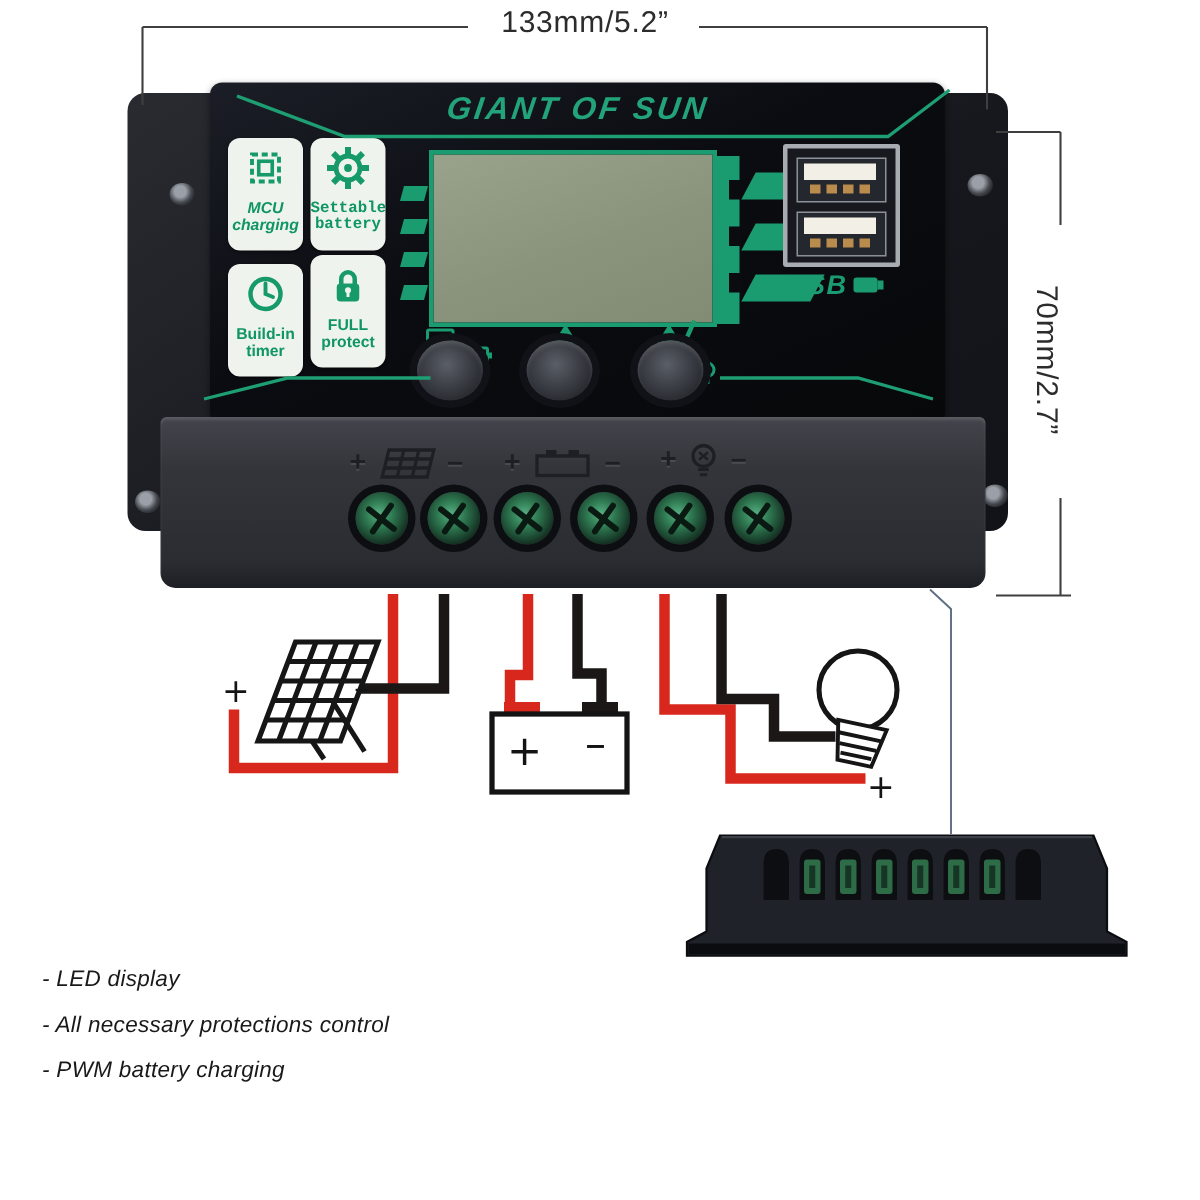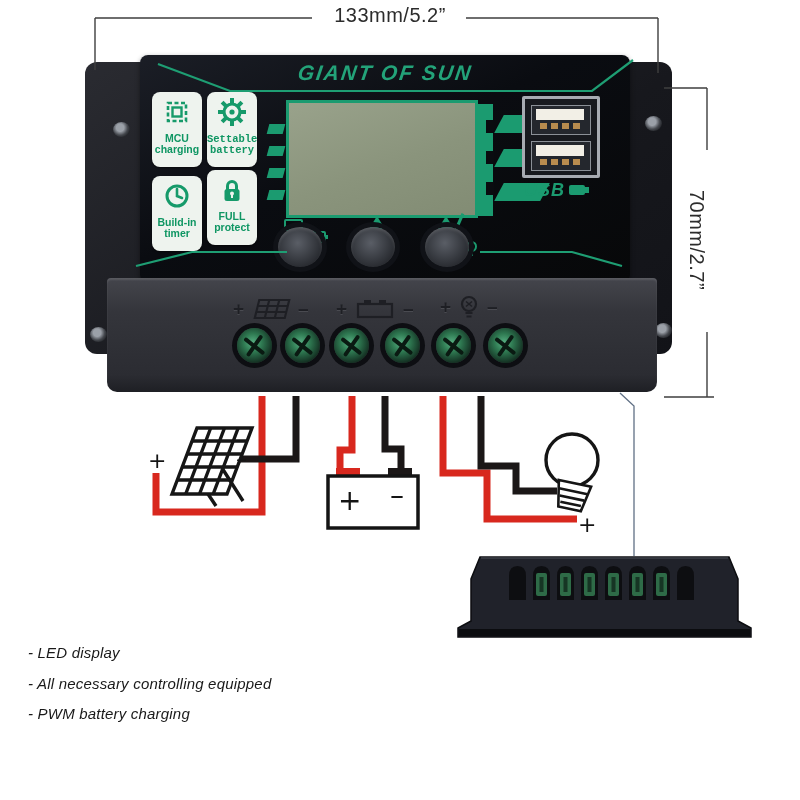--- a/index.html
+++ b/index.html
@@ -88,21 +88,21 @@
   <div class="abs dim-v">70mm/2.7”</div>
 
   <div class="abs backplate"></div>
   <div class="abs hole" style="left:113px;top:122px;"></div>
   <div class="abs hole" style="left:90px;top:327px;"></div>
   <div class="abs hole" style="left:645px;top:116px;"></div>
   <div class="abs hole" style="left:655px;top:323px;"></div>
   <div class="abs face"></div>
   <div class="abs brand">GIANT OF SUN</div>
 
-  <div class="abs badge" style="left:152px;top:92px;">
+  <div class="abs badge" style="left:152px;top:92px;font-style:italic;">
     <svg width="30" height="30" viewBox="0 0 30 30">
       <rect x="6" y="6" width="18" height="18" fill="none" stroke="#169a6a" stroke-width="2.6" stroke-dasharray="4 2.5"></rect>
       <rect x="10.5" y="10.5" width="9" height="9" fill="none" stroke="#169a6a" stroke-width="2.4"></rect>
     </svg>
     <div class="badge-label">
       <div>MCU</div>
         <div>charging</div>
     </div>
   </div>
   <div class="abs badge" style="left:207px;top:92px;font-family:Liberation Mono, monospace;">
@@ -303,17 +303,17 @@
         <path d="M653,600 V576 Q653,566 661.5,566 Q670,566 670,576 V600 Z" fill="#0d0e11"></path>
         <rect x="656" y="573" width="11" height="23" rx="2" fill="#2e6b47"></rect>
           <rect x="659.5" y="577" width="4" height="15" fill="#163524"></rect>
         <path d="M677,600 V576 Q677,566 685.5,566 Q694,566 694,576 V600 Z" fill="#0d0e11"></path>
       </g>
     </g>
   </svg>
 
   <ul class="abs features">
     <li>- LED display</li>
-    <li>- All necessary controlling equipped</li>
+    <li>- All necessary protections control</li>
     <li>- PWM battery charging</li>
   </ul>
 
 </div>
 
 </body></html>

